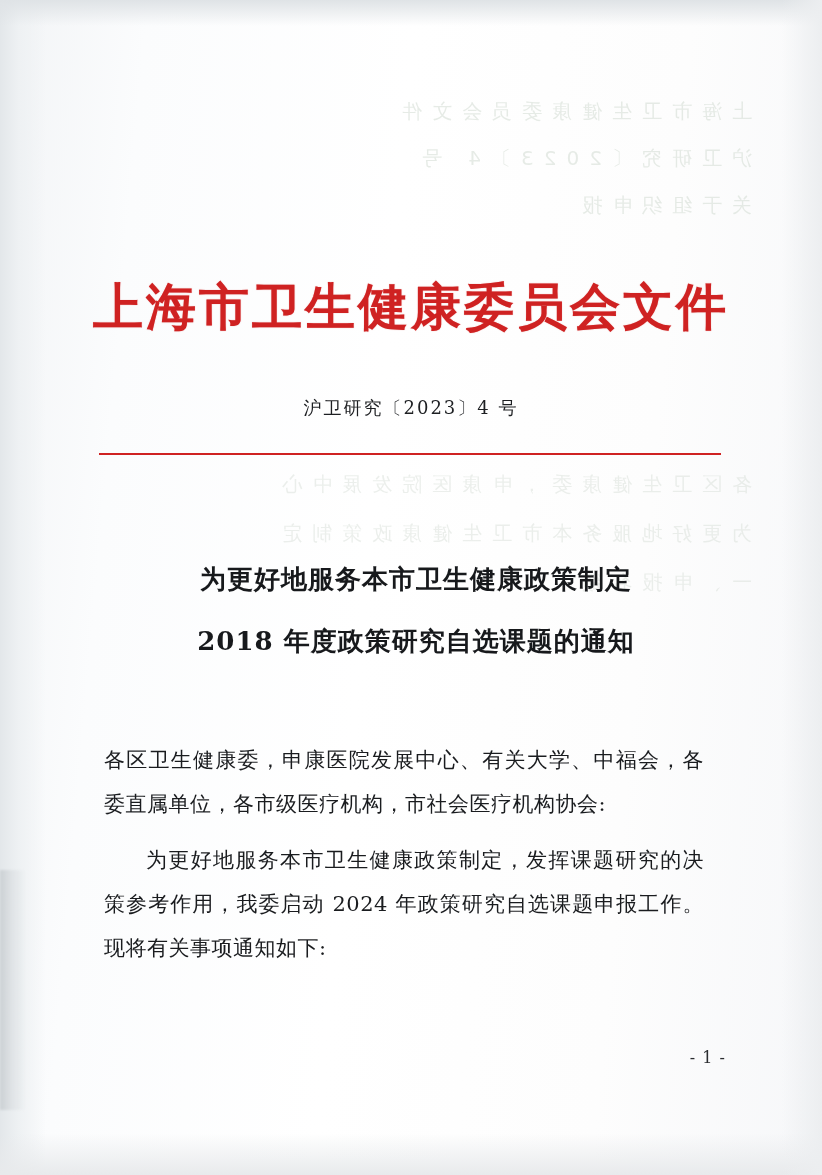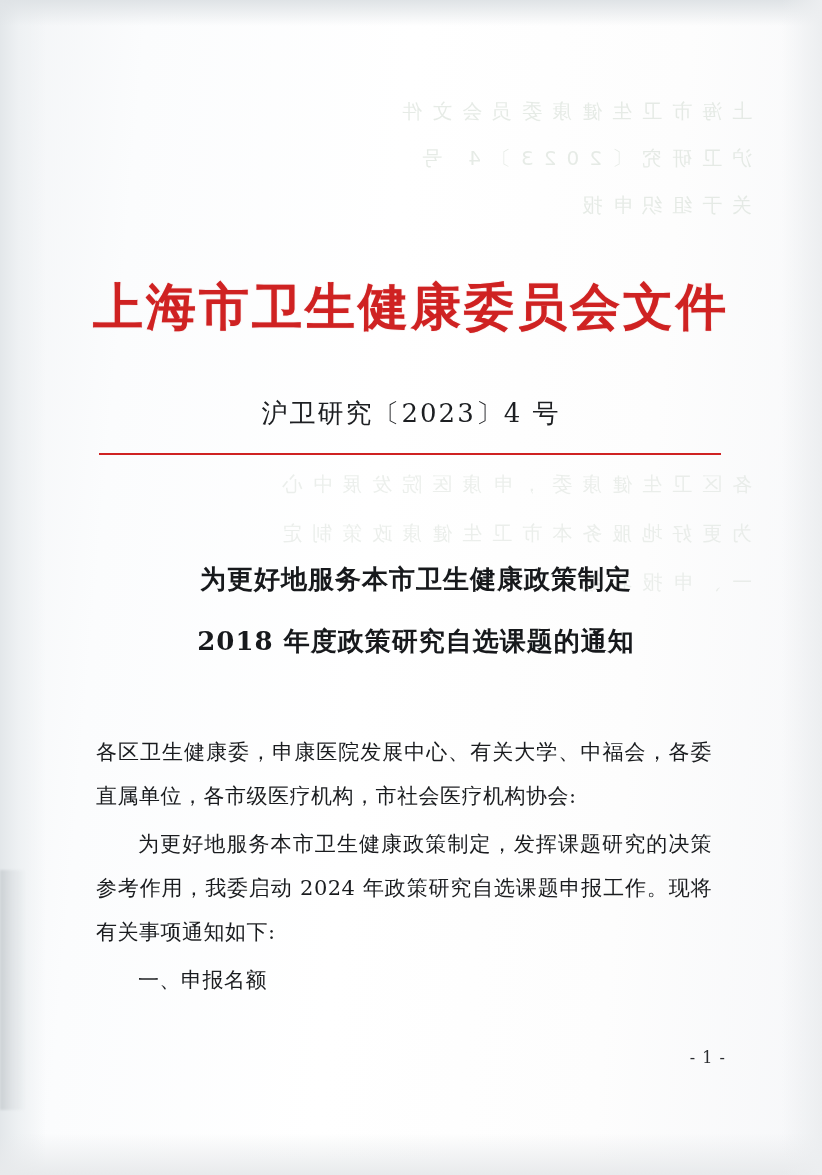--- a/index.html
+++ b/index.html
@@ -102,21 +102,21 @@
     text-shadow: 0 0 1px rgba(207,34,34,.5);
   }
 
   .doc-number {
     position: absolute;
     top: 396px;
     left: 0;
     right: 0;
     text-align: center;
     color: #1d1f22;
-    font-size: 26px;
+    font-size: 18px;
     letter-spacing: 2px;
     font-family: "DejaVu Serif", serif;
   }
 
   .red-rule {
     position: absolute;
     top: 453px;
     left: 99px;
     width: 622px;
     height: 2px;
@@ -142,21 +142,21 @@
     top: 726px;
     left: 92px;
     width: 624px;
     color: #1a1c1f;
     font-size: 21px;
     line-height: 44px;
     letter-spacing: .5px;
     font-family: "DejaVu Serif", serif;
   }
   .body-text p {
-    margin: 4px;
+    margin: 12px;
     text-align: justify;
   }
   .indent { text-indent: 42px; }
 
   .page-number {
     position: absolute;
     top: 1048px;
     right: 96px;
     color: #2a2c2f;
     font-size: 16px;
@@ -189,18 +189,17 @@
   <div class="red-rule"></div>
 
   <div class="subject">
     <div>为更好地服务本市卫生健康政策制定</div>
     <div>2018 年度政策研究自选课题的通知</div>
   </div>
 
   <div class="body-text">
     <p>各区卫生健康委，申康医院发展中心、有关大学、中福会，各委直属单位，各市级医疗机构，市社会医疗机构协会:</p>
     <p class="indent">为更好地服务本市卫生健康政策制定，发挥课题研究的决策参考作用，我委启动 2024 年政策研究自选课题申报工作。现将有关事项通知如下:</p>
-    <p class="indent">一、申报名额</p>
   </div>
 
   <div class="page-number">- 1 -</div>
 
 </div>
 
 </body></html>

